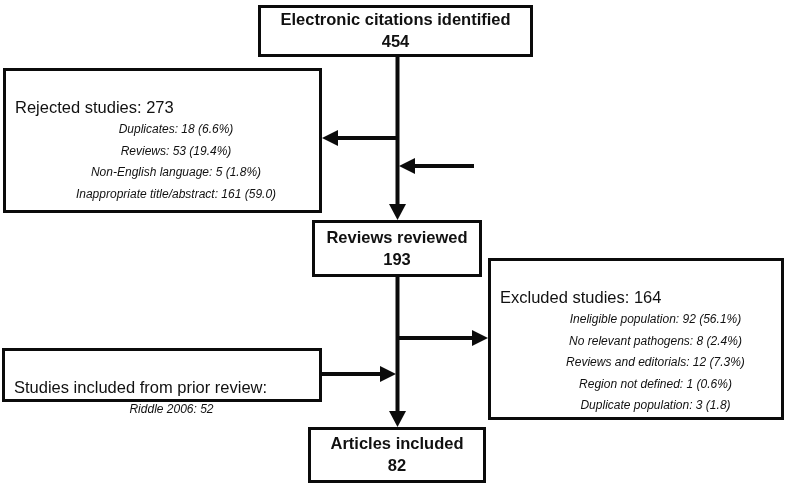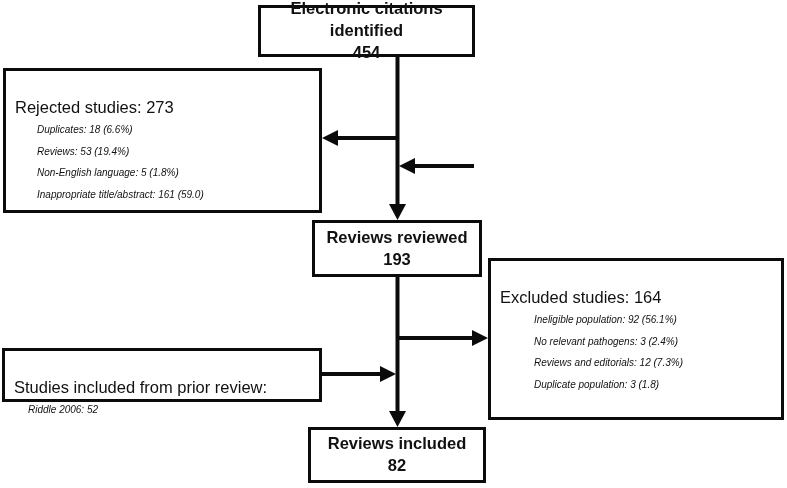--- a/index.html
+++ b/index.html
@@ -49,37 +49,38 @@
     padding: 4px 4px 2px 9px;
   }
   .list-title {
     font-size: 16.5px;
     line-height: 24px;
     white-space: nowrap;
     margin-top: 20px;
   }
   .list-item {
     font-style: italic;
-    font-size: 10px;
+    font-size: 12px;
     line-height: 21.5px;
     white-space: nowrap;
+    text-align: center;
   }
   .rejected-item { padding-left: 22px; }
   .excluded-item { padding-left: 34px; }
   .prior-item    { padding-left: 14px; }
   .left-text-box {
     display: flex;
     flex-direction: column;
     justify-content: center;
     padding: 2px 4px 2px 8px;
     font-size: 16.5px;
     line-height: 1.35;
   }
   
-  .top-box        { left: 258px; top: 5px;   width: 217px; height: 52px; }
+  .top-box        { left: 258px; top: 5px;   width: 275px; height: 52px; }
   .rejected-box   { left: 3px;   top: 68px;  width: 319px; height: 145px; }
   .references-box { left: 472px; top: 139px; width: 180px; height: 57px; }
   .reviewed-box   { left: 312px; top: 220px; width: 170px; height: 57px; }
   .excluded-box   { left: 488px; top: 258px; width: 296px; height: 162px; }
   .prior-box      { left: 2px;   top: 348px; width: 320px; height: 54px; }
   .included-box   { left: 308px; top: 427px; width: 178px; height: 56px; }
 </style>
 </head>
 <body>
 
@@ -127,28 +128,29 @@
 
 
   <div class="box center-box reviewed-box">
     <div>Reviews reviewed</div>
     <div>193</div>
   </div>
 
   <div class="box list-box excluded-box">
     <div class="list-title">Excluded studies: 164</div>
     <div class="list-item excluded-item">Ineligible population: 92 (56.1%)</div>
-    <div class="list-item excluded-item">No relevant pathogens: 3 (2.4%)</div>
+    <div class="list-item excluded-item">No relevant pathogens: 8 (2.4%)</div>
     <div class="list-item excluded-item">Reviews and editorials: 12 (7.3%)</div>
+    <div class="list-item excluded-item">Region not defined: 1 (0.6%)</div>
     <div class="list-item excluded-item">Duplicate population: 3 (1.8)</div>
   </div>
 
   <div class="box list-box prior-box">
     <div class="list-title">Studies included from prior review:</div>
     <div class="list-item prior-item">Riddle 2006: 52</div>
   </div>
 
   <div class="box center-box included-box">
-    <div>Reviews included</div>
+    <div>Articles included</div>
     <div>82</div>
   </div>
 
 </div>
 
 </body></html>

